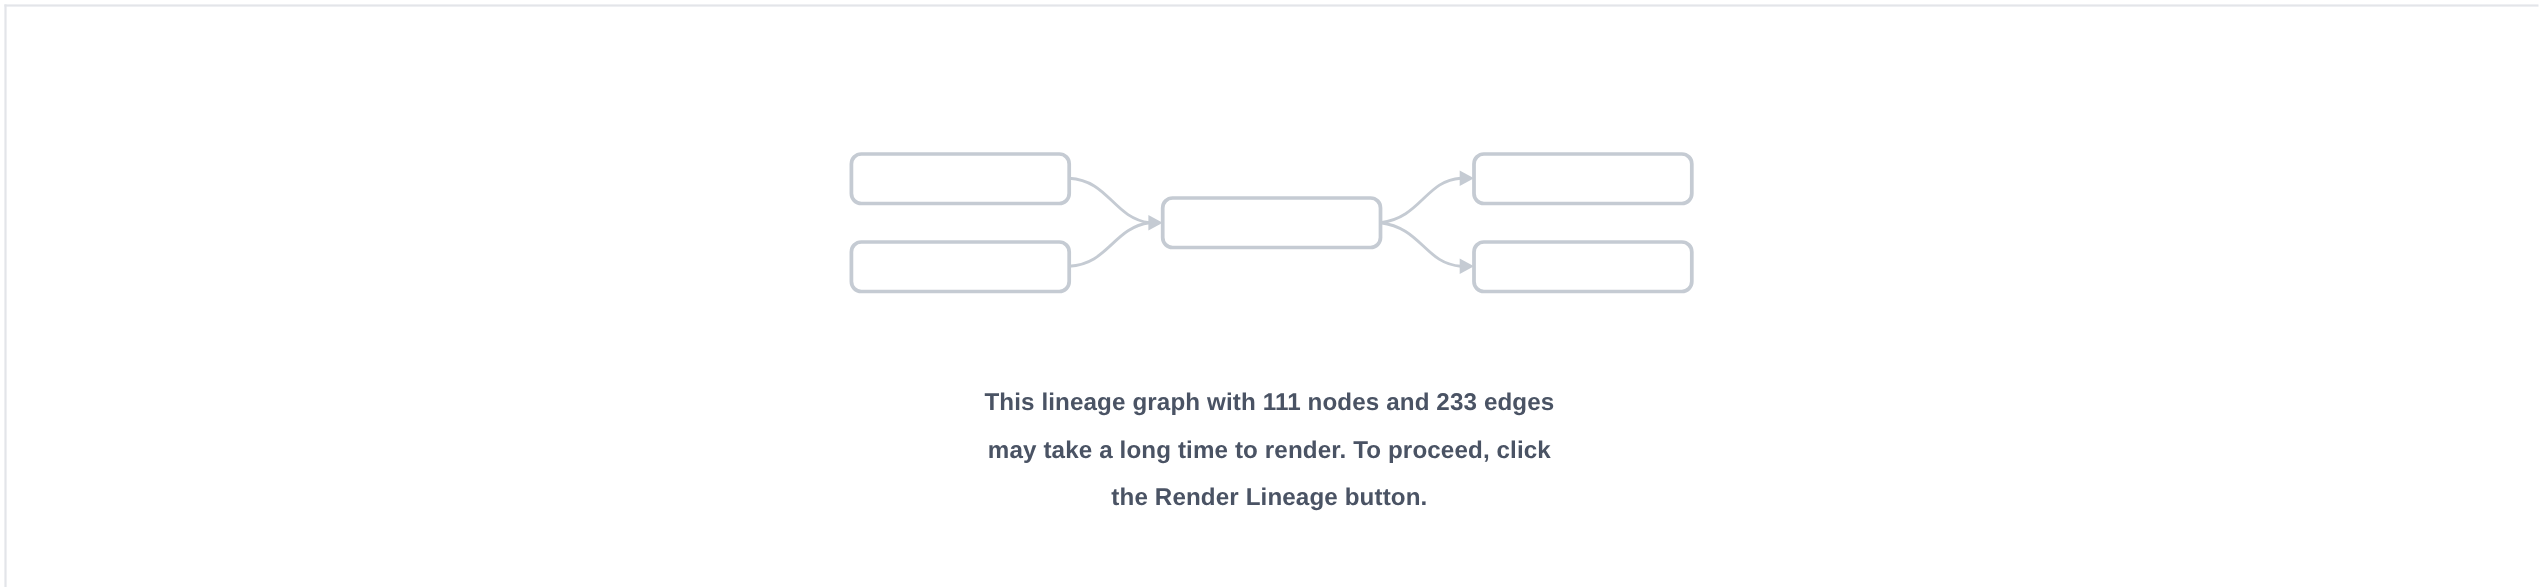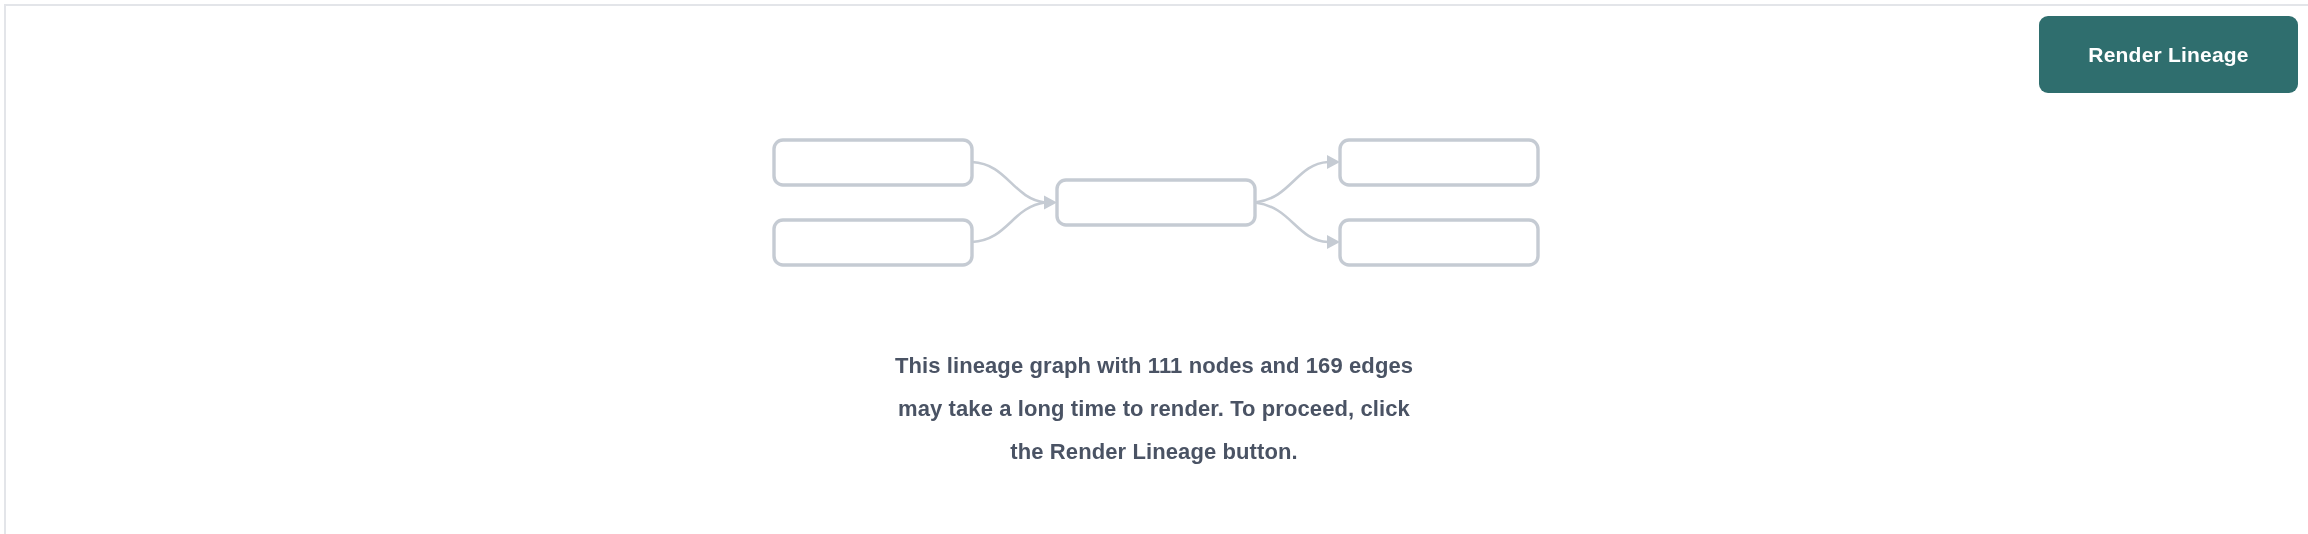--- a/index.html
+++ b/index.html
@@ -108,21 +108,20 @@
   }
 </style>
 </head>
 <body>
 
 <div id="screen">
 
   <div class="edge-top"></div>
   <div class="edge-left"></div>
 
-  <button class="render-button">Render Lineage</button>
 
   <div class="graph-placeholder">
     <svg viewBox="0 0 830 170" xmlns="http://www.w3.org/2000/svg">
 
       <path class="ph-edge" d="M232,42 C268,44 272,78 305,82.5"></path>
       <path class="ph-edge" d="M232,122 C268,120 272,87 305,82.5"></path>
       <polygon class="ph-arrow" points="304,75.5 317,82.5 304,89.5"></polygon>
 
       <path class="ph-edge" d="M515,82.5 C552,78 556,44 588,42"></path>
       <polygon class="ph-arrow" points="587,35 600,42 587,49"></polygon>
@@ -131,15 +130,15 @@
       <polygon class="ph-arrow" points="587,115 600,122 587,129"></polygon>
 
       <rect class="ph-node" x="34" y="20" width="198" height="45" rx="9" ry="9"></rect>
       <rect class="ph-node" x="34" y="100" width="198" height="45" rx="9" ry="9"></rect>
       <rect class="ph-node" x="317" y="60" width="198" height="45" rx="9" ry="9"></rect>
       <rect class="ph-node" x="600" y="20" width="198" height="45" rx="9" ry="9"></rect>
       <rect class="ph-node" x="600" y="100" width="198" height="45" rx="9" ry="9"></rect>
     </svg>
   </div>
 
-  <p class="message">This lineage graph with 111 nodes and 169 edges may take a long time to render. To proceed, click the Render Lineage button.</p>
+  <p class="message">This lineage graph with 111 nodes and 233 edges may take a long time to render. To proceed, click the Render Lineage button.</p>
 
 </div>
 
 </body></html>

